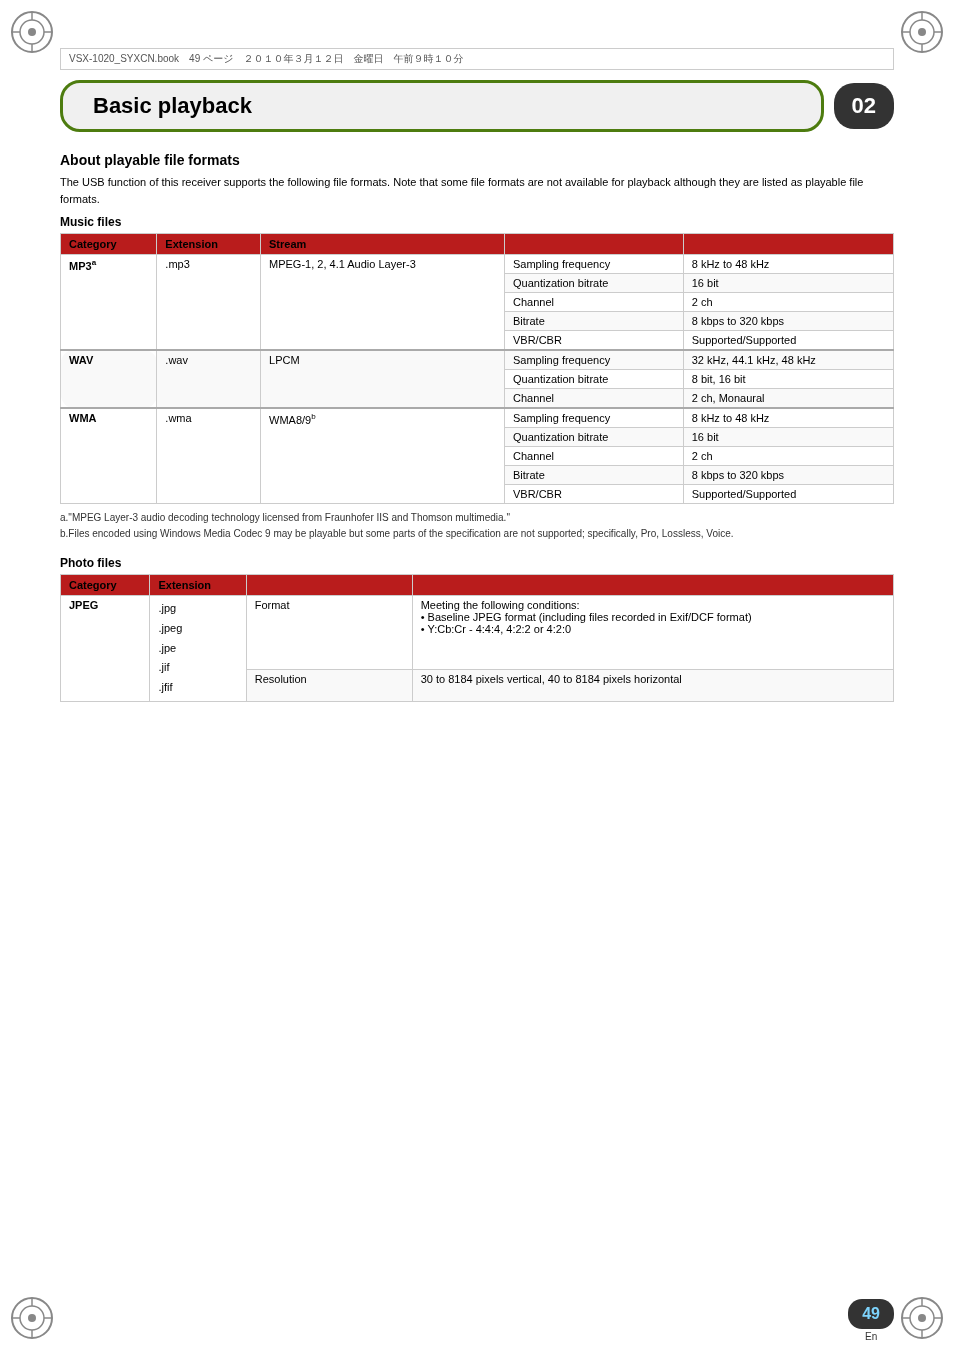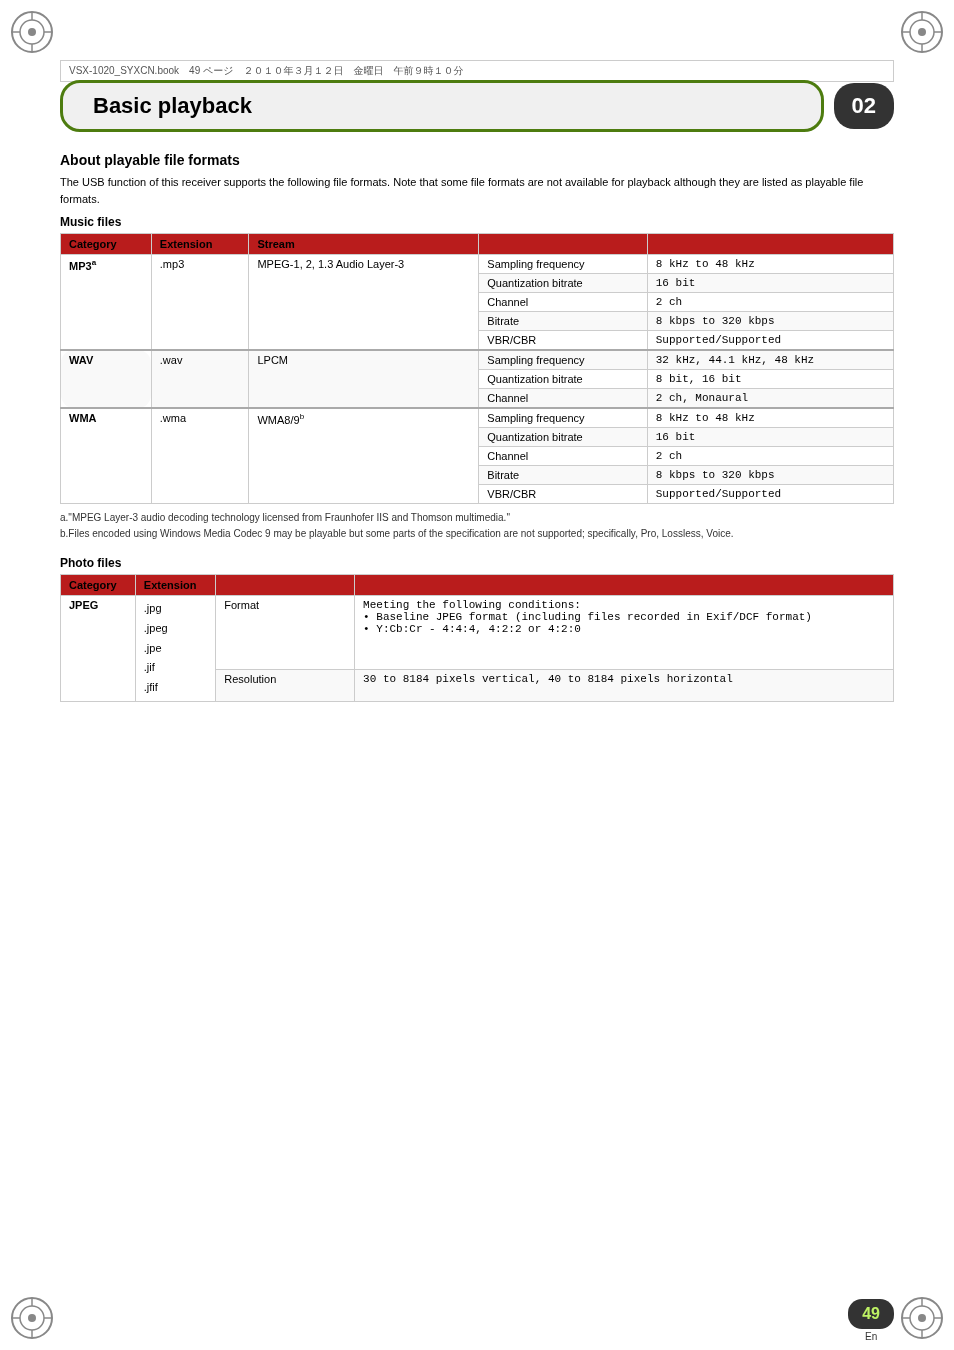--- a/index.html
+++ b/index.html
@@ -23,21 +23,21 @@
     .corner svg { width: 100%; height: 100%; }
 
     .corner-tl { top: 8px; left: 8px; }
     .corner-tr { top: 8px; right: 8px; }
     .corner-bl { bottom: 8px; left: 8px; }
     .corner-br { bottom: 8px; right: 8px; }
 
     
     .header-bar {
       position: absolute;
-      top: 60px;
+      top: 48px;
       left: 60px;
       right: 60px;
       height: 22px;
       border: 1px solid #ccc;
       display: flex;
       align-items: center;
       padding: 0 8px;
       font-size: 10px;
       color: #555;
     }
@@ -135,42 +135,41 @@
     .td-stream {
       min-width: 80px;
       vertical-align: top;
     }
     .td-param {
       min-width: 120px;
       vertical-align: top;
     }
     .td-value {
       vertical-align: top;
-      font-family: Liberation Mono, monospace;
     }
 
     
     .footnotes {
       font-size: 10px;
       margin-top: 6px;
       margin-bottom: 14px;
       color: #333;
       line-height: 1.6;
     }
 
     
     .page-number-section {
       position: absolute;
       bottom: 8px;
       right: 60px;
       text-align: center;
     }
     .page-badge {
       background: #333;
-      color: #bef264;
+      color: #7dd3fc;
       font-size: 16px;
       font-weight: bold;
       padding: 6px 14px;
       border-radius: 14px;
       display: inline-block;
     }
     .page-en {
       font-size: 10px;
       color: #333;
       text-align: center;
@@ -258,21 +257,21 @@
         <th>Stream</th>
         <th></th>
         <th></th>
       </tr>
     </thead>
     <tbody>
 
       <tr>
         <td class="td-category" rowspan="5"><strong>MP3</strong><sup>a</sup></td>
         <td class="td-ext" rowspan="5">.mp3</td>
-        <td class="td-stream" rowspan="5">MPEG-1, 2, 1.3 Audio Layer-3</td>
+        <td class="td-stream" rowspan="5">MPEG-1, 2, 4.1 Audio Layer-3</td>
         <td class="td-param">Sampling frequency</td>
         <td class="td-value">8 kHz to 48 kHz</td>
       </tr>
       <tr>
         <td class="td-param">Quantization bitrate</td>
         <td class="td-value">16 bit</td>
       </tr>
       <tr>
         <td class="td-param">Channel</td>
         <td class="td-value">2 ch</td>

